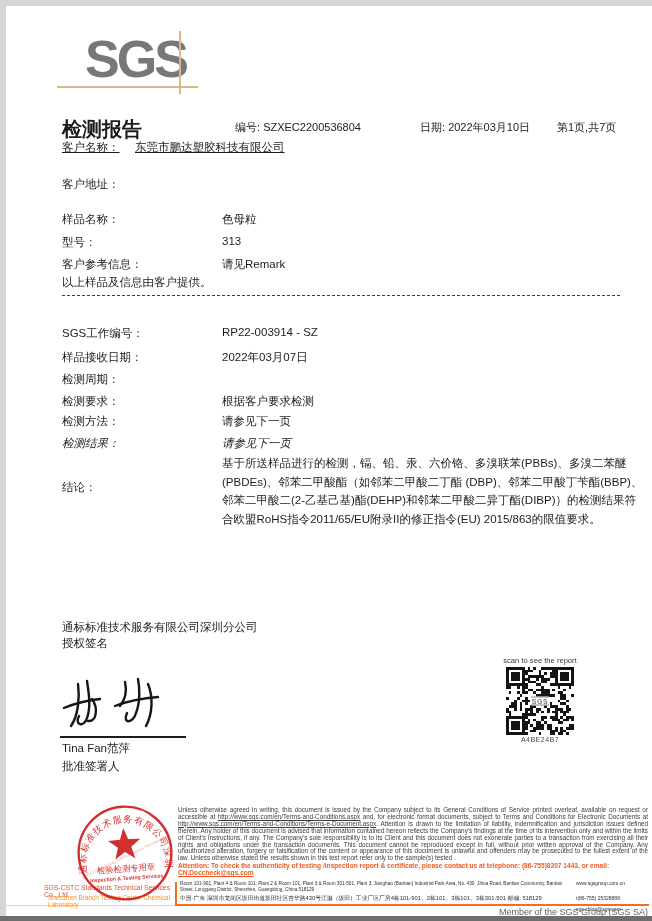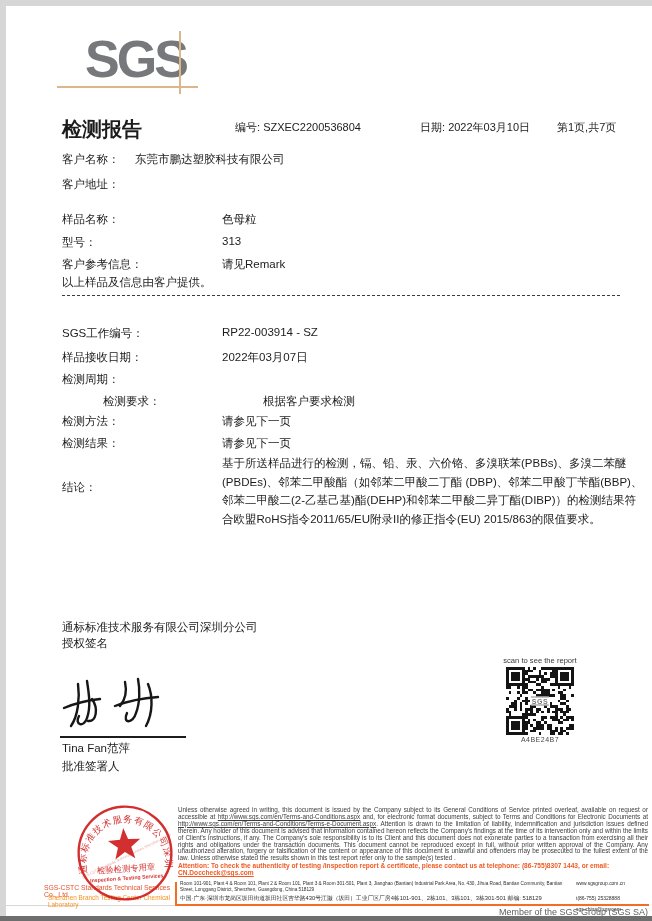--- a/index.html
+++ b/index.html
@@ -77,21 +77,21 @@
   <div class="hmeta" style="left:235px;">
     <span>编号:</span>
     <span>SZXEC2200536804</span>
   </div>
   <div class="hmeta" style="left:420px;">
     <span>日期:</span>
     <span>2022年03月10日</span>
   </div>
   <div class="hmeta" style="left:557px;">第1页,共7页</div>
 
-  <div class="row" style="top:152px;">
+  <div class="row" style="top:140px;text-decoration:underline;">
     <span class="lbl-s">客户名称：</span>
     <span>东莞市鹏达塑胶科技有限公司</span>
   </div>
   <div class="row" style="top:177px;">
     <span class="lbl-s">客户地址：</span>
   </div>
 
   <div class="row" style="top:212px;">
     <span class="lbl-l">样品名称：</span>
     <span>色母粒</span>
@@ -114,29 +114,29 @@
     <span class="lbl-l">SGS工作编号：</span>
     <span>RP22-003914 - SZ</span>
   </div>
   <div class="row" style="top:350px;">
     <span class="lbl-l">样品接收日期：</span>
     <span>2022年03月07日</span>
   </div>
   <div class="row" style="top:372px;">
     <span class="lbl-l">检测周期：</span>
   </div>
-  <div class="row" style="top:394px;margin-left:41px;">
+  <div class="row" style="top:394px;">
     <span class="lbl-l">检测要求：</span>
     <span>根据客户要求检测</span>
   </div>
   <div class="row" style="top:414px;">
     <span class="lbl-l">检测方法：</span>
     <span>请参见下一页</span>
   </div>
-  <div class="row" style="top:436px;">
+  <div class="row" style="top:436px;font-style:italic;">
     <span class="lbl-l">检测结果：</span>
     <span>请参见下一页</span>
   </div>
   <div class="row" style="top:456px;margin-top:24px;">
     <span>结论：</span>
   </div>
   <div class="conclusion">基于所送样品进行的检测，镉、铅、汞、六价铬、多溴联苯(PBBs)、多溴二苯醚(PBDEs)、邻苯二甲酸酯（如邻苯二甲酸二丁酯 (DBP)、邻苯二甲酸丁苄酯(BBP)、邻苯二甲酸二(2-乙基己基)酯(DEHP)和邻苯二甲酸二异丁酯(DIBP)）的检测结果符合欧盟RoHS指令2011/65/EU附录II的修正指令(EU) 2015/863的限值要求。</div>
 
   <div class="sig-company">通标标准技术服务有限公司深圳分公司</div>
   <div class="sig-auth">授权签名</div>

